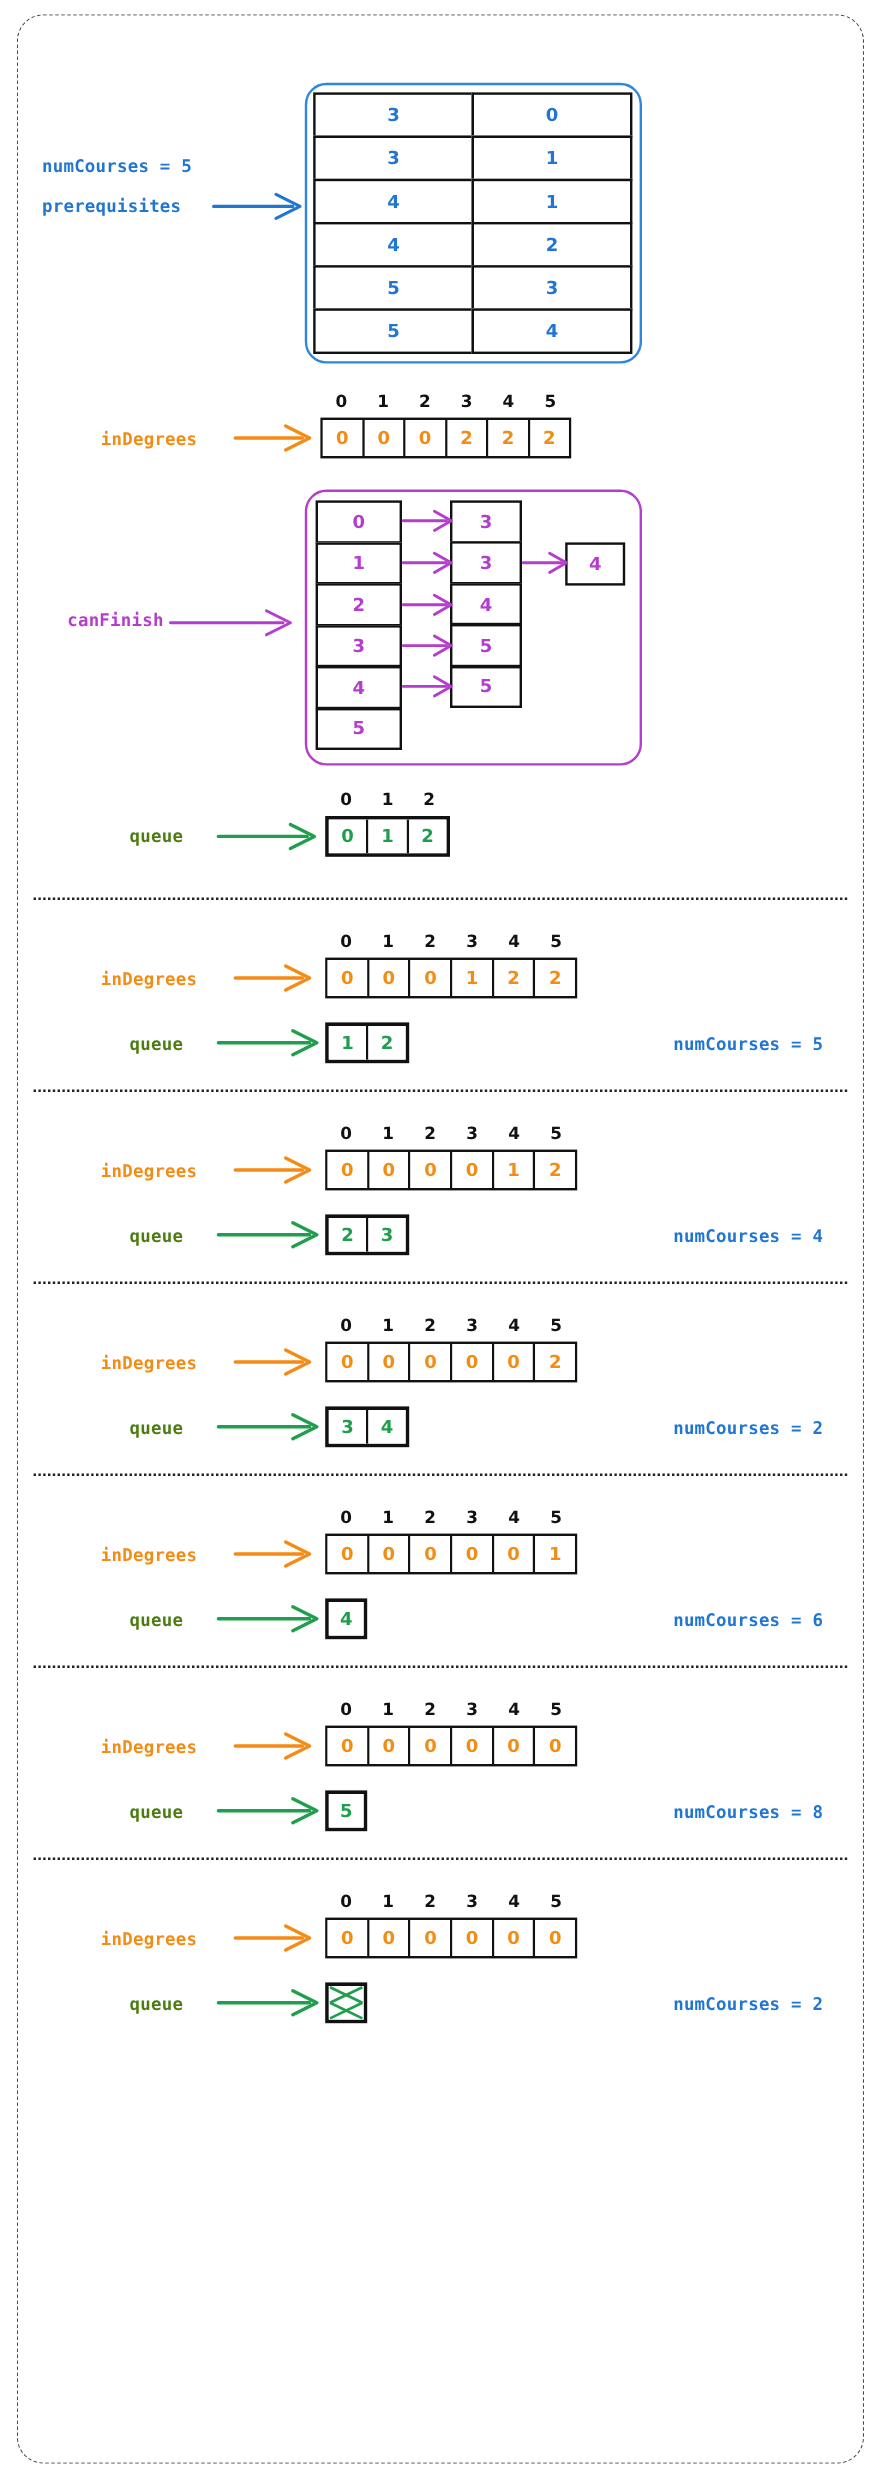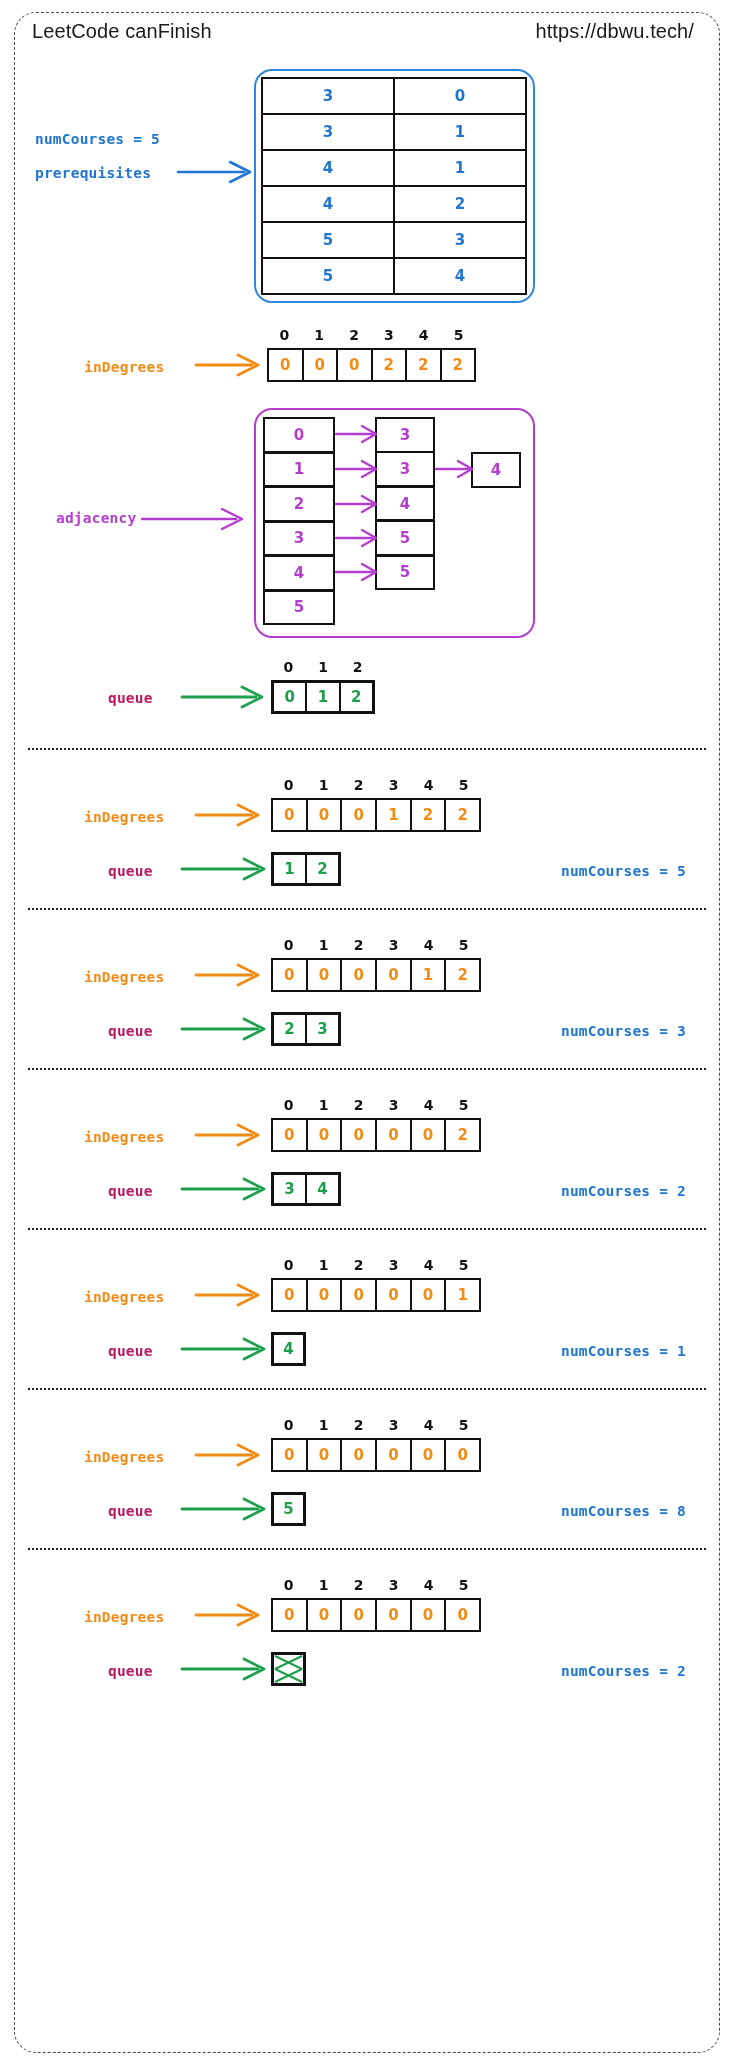--- a/index.html
+++ b/index.html
@@ -40,21 +40,21 @@
   }
   
   .code-label{
     font-family:"DejaVu Sans Mono","Liberation Mono",monospace;
     font-size:14.5px;font-weight:700;letter-spacing:.2px;
     white-space:nowrap;
   }
   .c-blue{color:#2176d2;}
   .c-orange{color:#f28c15;}
   .c-purple{color:#b43dcd;}
-  .c-green{color:#be185d;}
+  .c-green{color:#4d7c0f;}
   
   .cell{
     box-sizing:border-box;
     border:2.6px solid #111;
     background:#fff;
     display:flex;align-items:center;justify-content:center;
     font-family:"DejaVu Sans Mono","Liberation Mono",monospace;
     font-size:15px;font-weight:700;
   }
   
@@ -148,24 +148,20 @@
   }
   svg{display:block;overflow:visible;}
 </style>
 </head>
 <body>
 
 <div class="page">
 
   <div class="outer-frame"></div>
 
-  <div class="header">
-    <div class="title">LeetCode canFinish</div>
-    <div class="url">https://dbwu.tech/</div>
-  </div>
 
   <div class="prereq-wrap"></div>
   <div class="prereq-table" id="prereq-table">
       <div class="cell">3</div>
       <div class="cell">0</div>
       <div class="cell">3</div>
       <div class="cell">1</div>
       <div class="cell">4</div>
       <div class="cell">1</div>
       <div class="cell">4</div>
@@ -234,21 +230,21 @@
         <path d="M32 86 L46 94 L32 102"></path>
       <line x1="6" y1="128" x2="42" y2="128"></line> 
         <path d="M32 120 L46 128 L32 136"></path>
       <line x1="6" y1="162" x2="42" y2="162"></line> 
         <path d="M32 154 L46 162 L32 170"></path>
       <line x1="106" y1="59" x2="138" y2="59"></line> 
         <path d="M128 51 L142 59 L128 67"></path>
     </g>
   </svg>
 
-  <div class="code-label c-purple adjacency-label">adjacency</div>
+  <div class="code-label c-purple adjacency-label">canFinish</div>
   <svg class="arrow" style="left:140px;top:506px;" width="110" height="26">
     <line x1="2" y1="13" x2="96" y2="13" stroke="#b43dcd" stroke-width="2.4" stroke-linecap="round"></line>
     <path d="M82 3 L102 13 L82 23" fill="none" stroke="#b43dcd" stroke-width="2.4" stroke-linecap="round" stroke-linejoin="round"></path>
   </svg>
 
   <div class="idx-row" id="idx-queue0" style="left:271px;top:658px;width:104px;height:18px;">
       <span style="flex: 1 1 0%;">0</span>
       <span style="flex: 1 1 0%;">1</span>
       <span style="flex: 1 1 0%;">2</span>
     </div>
@@ -323,21 +319,21 @@
         </svg>
         <div class="arr" style="left: 271px; top: 1012px; width: 70px; height: 34px; border-width: 3px;">
           <div class="cell" style="flex: 1 1 0%; color: rgb(31, 158, 77);">2</div>
           <div class="cell" style="flex: 1 1 0%; color: rgb(31, 158, 77);">3</div>
         </div>
         <div class="code-label c-green" style="position: absolute; left: 108px; top: 1023px;">queue</div>
         <svg class="arrow" width="90" height="26" style="left: 180px; top: 1016px;">
           <line x1="2" y1="13" x2="78" y2="13" stroke="#1f9e4d" stroke-width="2.8" stroke-linecap="round"></line>
           <path d="M64 3 L84 13 L64 23" fill="none" stroke="#1f9e4d" stroke-width="2.8" stroke-linecap="round" stroke-linejoin="round"></path>
         </svg>
-        <div class="code-label c-blue" style="position: absolute; top: 1023px; right: 48px;">numCourses = 3</div>
+        <div class="code-label c-blue" style="position: absolute; top: 1023px; right: 48px;">numCourses = 4</div>
       </div>
       <div class="sep" style="top: 1068px;"></div>
       <div>
         <div class="idx-row" style="left: 271px; top: 1096px; width: 210px; height: 18px;">
           <span style="flex: 1 1 0%;">0</span>
           <span style="flex: 1 1 0%;">1</span>
           <span style="flex: 1 1 0%;">2</span>
           <span style="flex: 1 1 0%;">3</span>
           <span style="flex: 1 1 0%;">4</span>
           <span style="flex: 1 1 0%;">5</span>
@@ -390,21 +386,21 @@
           <path d="M44 3 L64 13 L44 23" fill="none" stroke="#f28c15" stroke-width="2.8" stroke-linecap="round" stroke-linejoin="round"></path>
         </svg>
         <div class="arr" style="left: 271px; top: 1332px; width: 35px; height: 34px; border-width: 3px;">
           <div class="cell" style="flex: 1 1 0%; color: rgb(31, 158, 77);">4</div>
         </div>
         <div class="code-label c-green" style="position: absolute; left: 108px; top: 1343px;">queue</div>
         <svg class="arrow" width="90" height="26" style="left: 180px; top: 1336px;">
           <line x1="2" y1="13" x2="78" y2="13" stroke="#1f9e4d" stroke-width="2.8" stroke-linecap="round"></line>
           <path d="M64 3 L84 13 L64 23" fill="none" stroke="#1f9e4d" stroke-width="2.8" stroke-linecap="round" stroke-linejoin="round"></path>
         </svg>
-        <div class="code-label c-blue" style="position: absolute; top: 1343px; right: 48px;">numCourses = 1</div>
+        <div class="code-label c-blue" style="position: absolute; top: 1343px; right: 48px;">numCourses = 6</div>
       </div>
       <div class="sep" style="top: 1388px;"></div>
       <div>
         <div class="idx-row" style="left: 271px; top: 1416px; width: 210px; height: 18px;">
           <span style="flex: 1 1 0%;">0</span>
           <span style="flex: 1 1 0%;">1</span>
           <span style="flex: 1 1 0%;">2</span>
           <span style="flex: 1 1 0%;">3</span>
           <span style="flex: 1 1 0%;">4</span>
           <span style="flex: 1 1 0%;">5</span>

